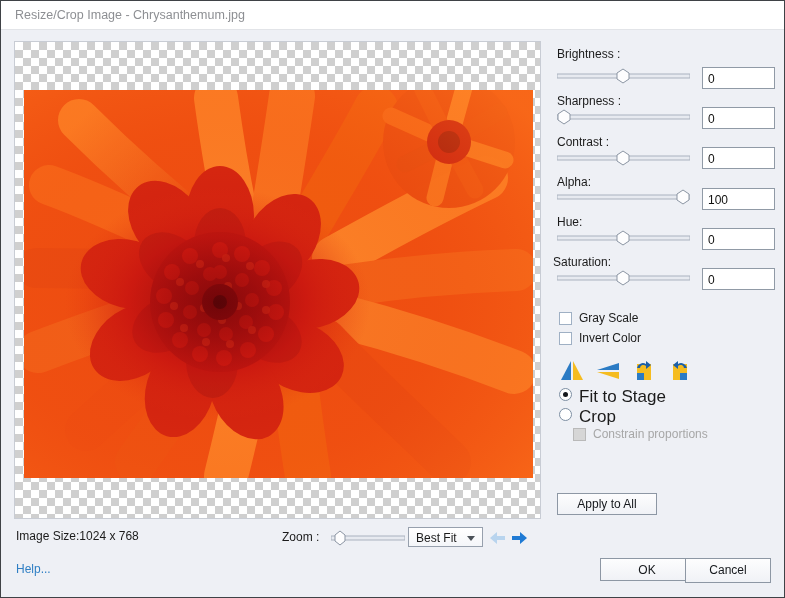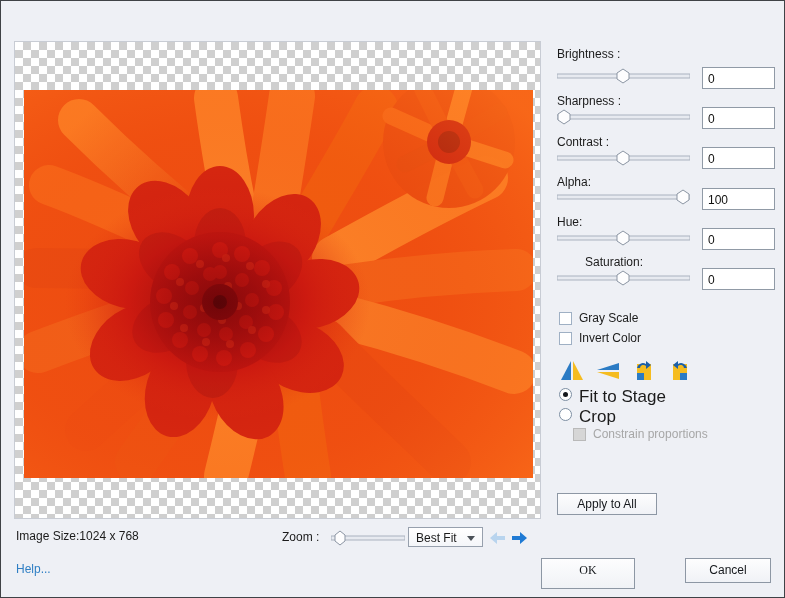--- a/index.html
+++ b/index.html
@@ -139,28 +139,31 @@
     background:linear-gradient(#fdfdfe,#f0f2f6);
     border:1px solid #8d97a4;
     font-size:12px; color:#15181c;
     text-align:center;
     cursor:pointer;
     font-family:"Liberation Sans", sans-serif;
   }
   .btn span { display:block; width:100%; }
   .btn-applyall { left:556px; top:460px; width:100px; height:22px; line-height:20px;margin-top:32px; }
   .btn-resetall { left:670px; top:460px; width:100px; height:22px; line-height:20px; }
-  .btn-ok     { left:540px; top:557px; width:94px; height:31px; line-height:23px;font-family:Liberation Serif, serif; }
+  .btn-ok     { left:599px; top:557px; width:94px; height:23px; line-height:23px; }
   .btn-cancel { left:684px; top:557px; width:86px; height:25px; line-height:23px; }
 </style>
 </head>
 <body>
 
 <div class="window">
 
+  <div class="titlebar">
+    <div class="title">Resize/Crop Image - Chrysanthemum.jpg</div>
+  </div>
 
   <div class="canvas-panel">
     <div class="checker"></div>
     <div class="photo">
       <svg viewBox="0 0 509 388" xmlns="http://www.w3.org/2000/svg" preserveAspectRatio="none">
         <defs>
           <radialGradient id="coreG" cx="38%" cy="55%" r="30%">
             <stop offset="0%" stop-color="#6d0608"></stop>
             <stop offset="28%" stop-color="#96090c"></stop>
             <stop offset="58%" stop-color="#c81410"></stop>
@@ -379,21 +382,21 @@
   <div class="slider" style="left:556px; top:229px;">
     <svg width="133" height="16" viewBox="0 0 133 16">
       <rect x="0" y="6" width="133" height="4" fill="#e7eaf0" stroke="#aab2bf"></rect>
       <g transform="translate(66,8)">
           <path d="M0 -7 L6 -3 L6 3 L0 7 L-6 3 L-6 -3 Z" fill="#fdfdfe" stroke="#8b95a3"></path>
         </g>
     </svg>
   </div>
   <div class="numbox" style="left:701px; top:227px;">0</div>
 
-  <div class="ctl-label" style="left:584px; top:254px;">Saturation:</div>
+  <div class="ctl-label" style="left:552px; top:254px;">Saturation:</div>
   <div class="slider" style="left:556px; top:269px;">
     <svg width="133" height="16" viewBox="0 0 133 16">
       <rect x="0" y="6" width="133" height="4" fill="#e7eaf0" stroke="#aab2bf"></rect>
       <g transform="translate(66,8)">
           <path d="M0 -7 L6 -3 L6 3 L0 7 L-6 3 L-6 -3 Z" fill="#fdfdfe" stroke="#8b95a3"></path>
         </g>
     </svg>
   </div>
   <div class="numbox" style="left:701px; top:267px;">0</div>
 

